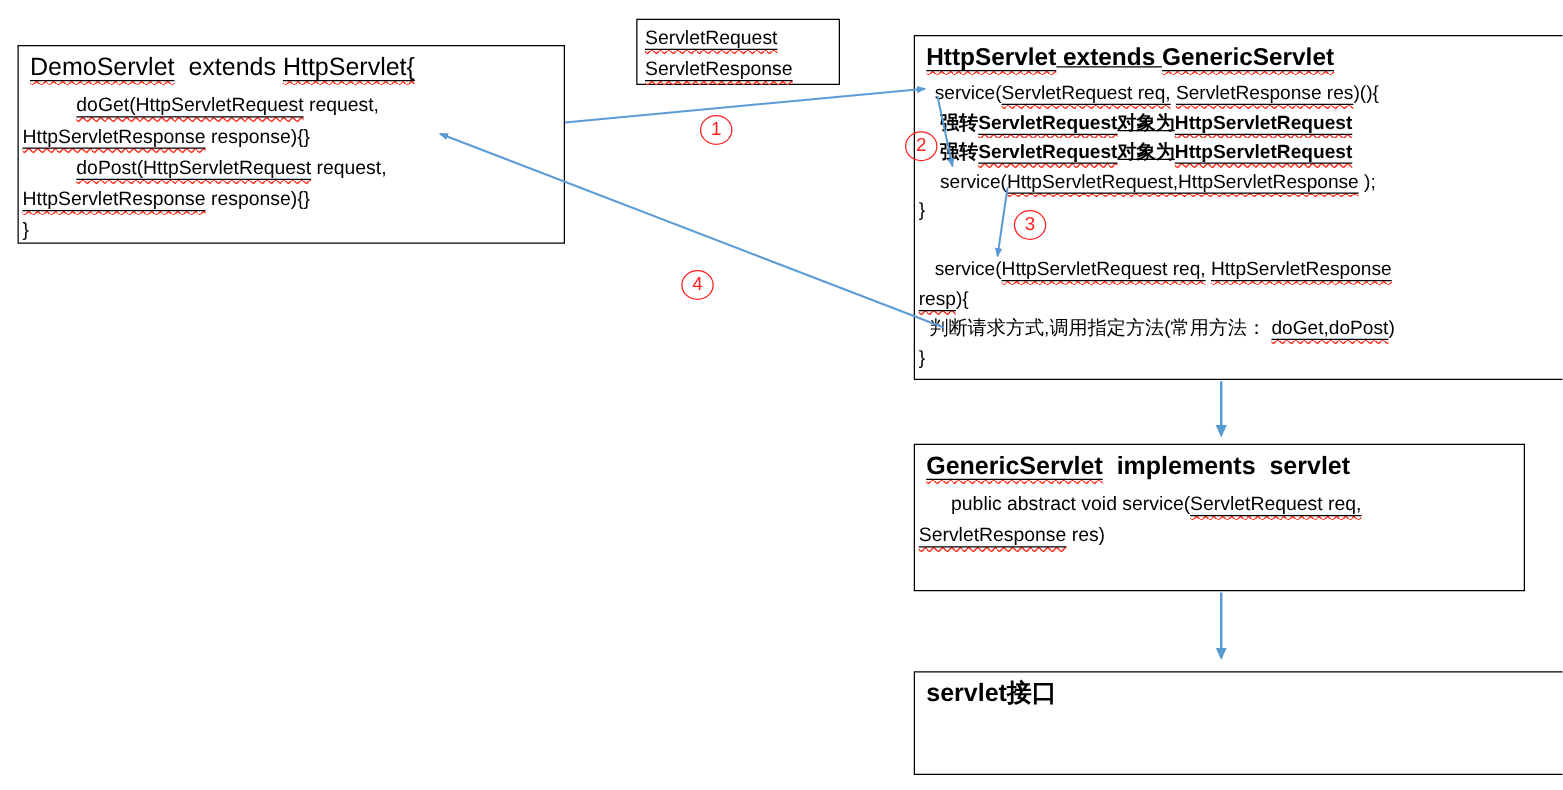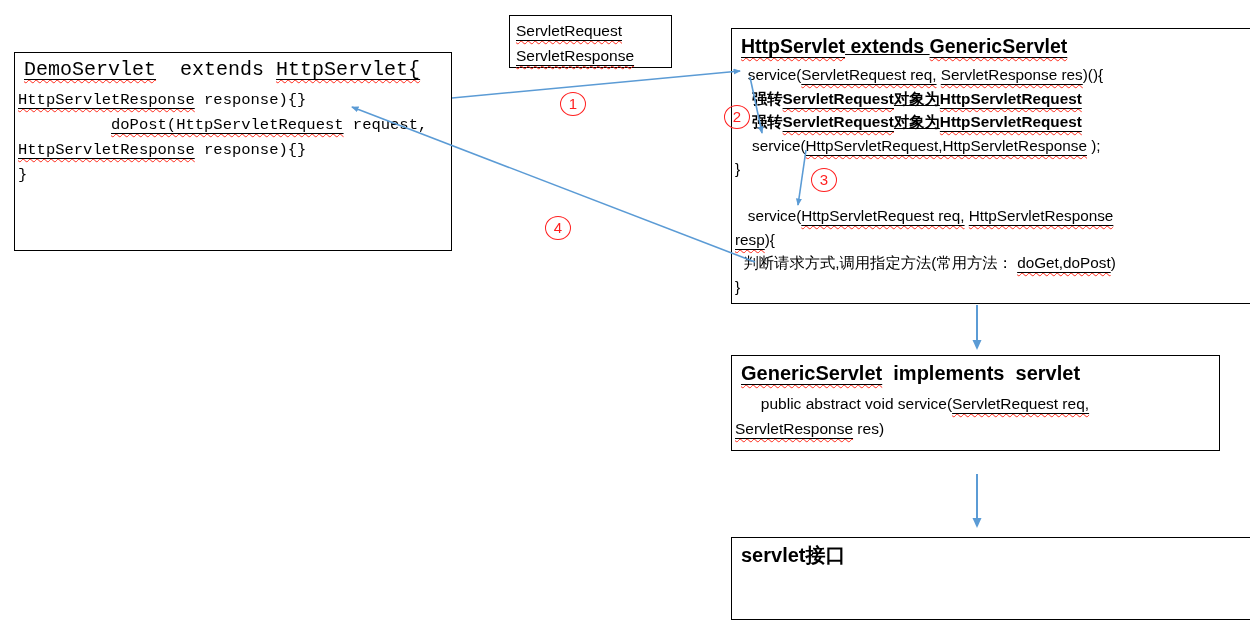--- a/index.html
+++ b/index.html
@@ -32,22 +32,23 @@
     position:absolute; box-sizing:border-box;
     width:26px; height:24px; border:1.6px solid #ff1f1f; border-radius:50%;
     color:#ff1f1f; font-size:15px; line-height:21px; text-align:center;
     transform:translate(-50%,-50%); background:transparent;
   }
   #arrows { position:absolute; left:0; top:0; pointer-events:none; }
 </style>
 </head>
 <body>
 
-<div class="box demo" style="left:14px; top:52px; width:438px; height:199px;font-family:Liberation Mono, monospace;">
+<div class="box demo" style="left:14px; top:36px; width:438px; height:159px;">
     <div class="line title"><span class="sq"><span class="u">DemoServlet</span></span><span>  extends </span><span class="sq"><span class="u">HttpServlet{</span></span></div>
+    <div class="line"><span>          </span><span class="sq"><span class="u">doGet(HttpServletRequest</span></span><span> request,</span></div>
     <div class="line"><span class="sq"><span class="u">HttpServletResponse</span></span><span> response){}</span></div>
     <div class="line"><span>          </span><span class="sq"><span class="u">doPost(HttpServletRequest</span></span><span> request,</span></div>
     <div class="line"><span class="sq"><span class="u">HttpServletResponse</span></span><span> response){}</span></div>
     <div class="line"><span>}</span></div>
   </div>
 
 <div class="box note" style="left:509px; top:15px; width:163px; height:53px; padding-left:6px;">
     <div class="line"><span class="sq"><span class="u">ServletRequest</span></span></div>
     <div class="line"><span class="sq"><span class="u">ServletResponse</span></span></div>
   </div>
@@ -59,21 +60,21 @@
     <div class="line b"><span>    强转</span><span class="sq"><span class="u">ServletRequest</span></span><span class="u">对象为</span><span class="sq"><span class="u">HttpServletRequest</span></span></div>
     <div class="line"><span>    service(</span><span class="sq"><span class="u">HttpServletRequest,HttpServletResponse</span></span><span> );</span></div>
     <div class="line"><span>}</span></div>
     <div class="line"><span> </span></div>
     <div class="line"><span>   service(</span><span class="sq"><span class="u">HttpServletRequest req,</span></span><span> </span><span class="sq"><span class="u">HttpServletResponse</span></span></div>
     <div class="line"><span class="sq"><span class="u">resp</span></span><span>){</span></div>
     <div class="line"><span>  判断请求方式,调用指定方法(常用方法： </span><span class="sq"><span class="u">doGet,doPost</span></span><span>)</span></div>
     <div class="line"><span>}</span></div>
   </div>
 
-<div class="box generic" style="left:731px; top:355px; width:489px; height:96px;">
+<div class="box generic" style="left:731px; top:355px; width:489px; height:118px;">
     <div class="line title"><span class="sq"><span class="u">GenericServlet</span></span><span>  implements  servlet</span></div>
     <div class="line"><span>      public abstract void service(</span><span class="sq"><span class="u">ServletRequest req,</span></span></div>
     <div class="line"><span class="sq"><span class="u">ServletResponse</span></span><span> res)</span></div>
   </div>
 
 <div class="box servletif" style="left:731px; top:537px; width:579px; height:83px;">
     <div class="line title"><span>servlet接口</span></div>
   </div>
 
 <svg id="arrows" width="1250" height="632" viewBox="0 0 1250 632">

